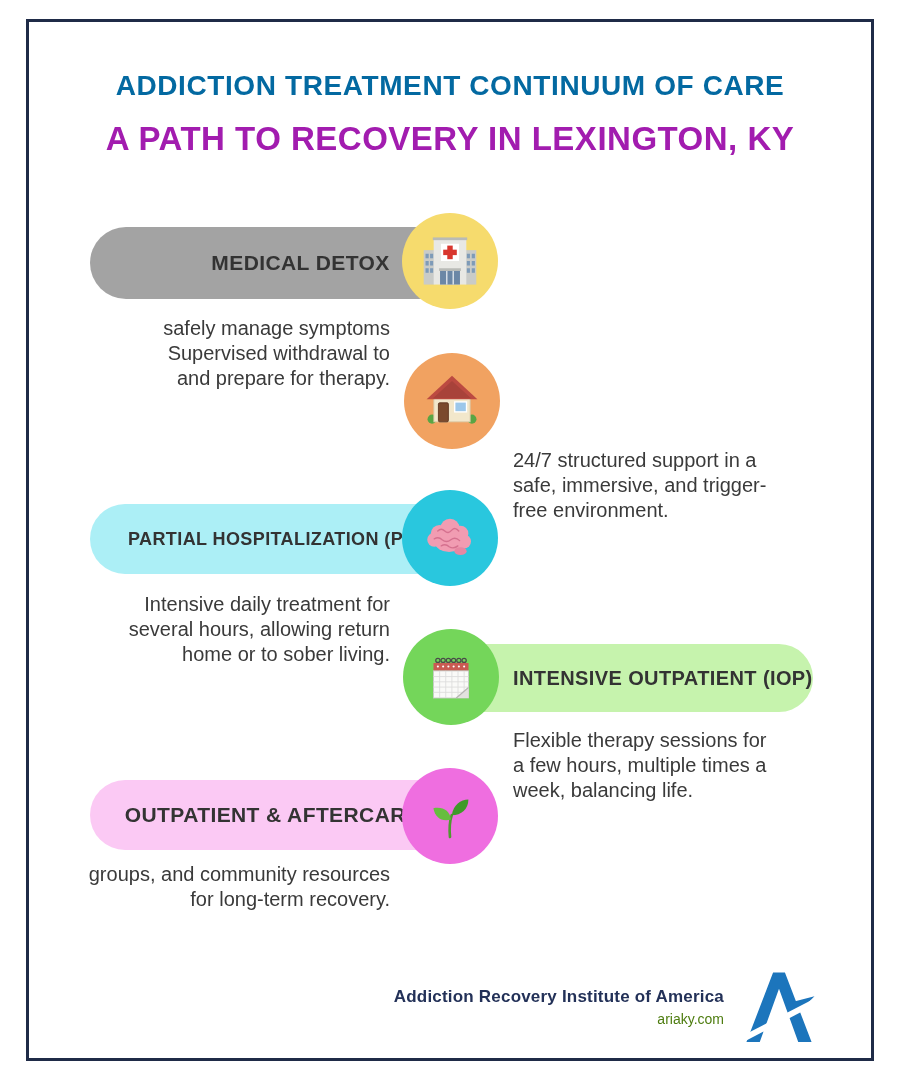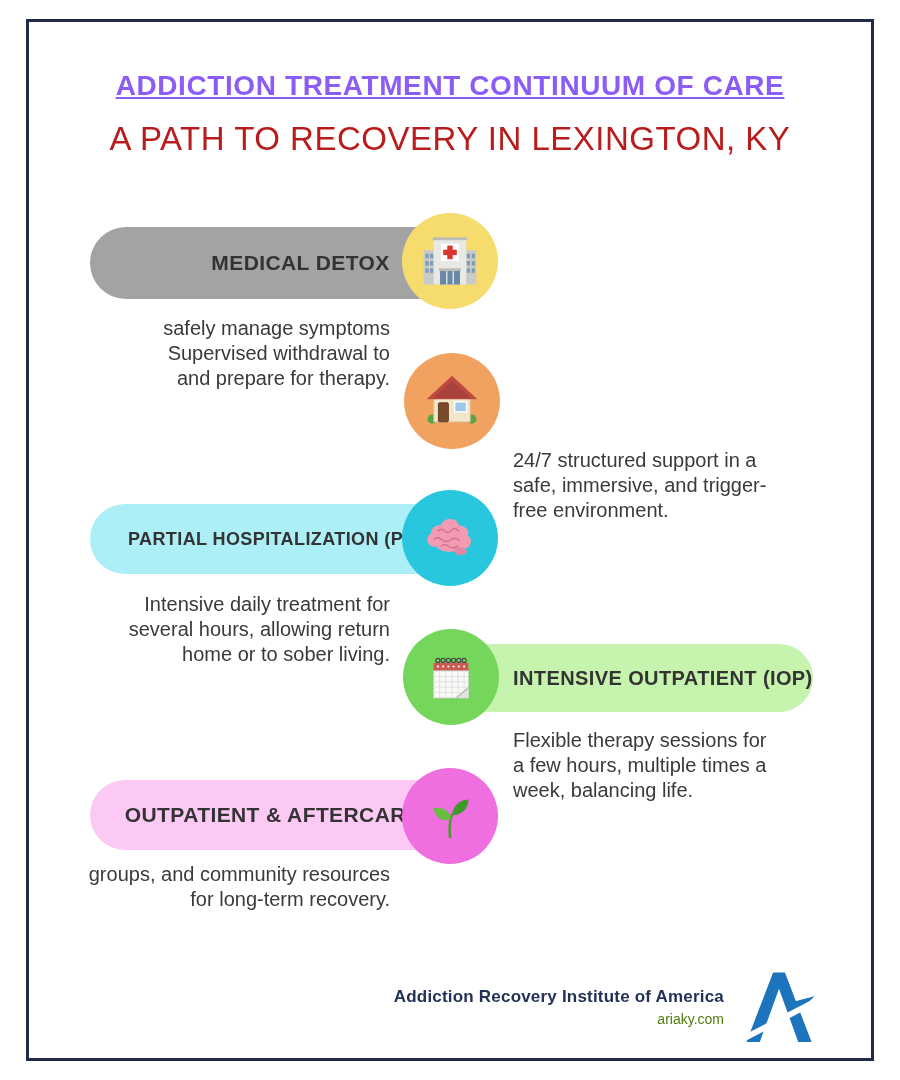--- a/index.html
+++ b/index.html
@@ -2,23 +2,23 @@
 <html><head>
 <meta charset="utf-8">
 <style>
   html,body{margin:0;padding:0;background:#ffffff;}
   .page{position:relative;width:900px;height:1080px;background:#ffffff;overflow:hidden;
         font-family:"Liberation Sans", sans-serif;}
   .frame{position:absolute;left:26px;top:19px;right:26px;bottom:19px;
          border:3px solid #1f2b47;pointer-events:none;}
 
   .title{position:absolute;left:0;top:70px;width:100%;text-align:center;
-         font-size:28px;font-weight:700;letter-spacing:.6px;color:#8b5cf6;text-decoration:underline;}
+         font-size:28px;font-weight:700;letter-spacing:.6px;color:#0369a1;}
   .subtitle{position:absolute;left:0;top:120px;width:100%;text-align:center;
-         font-size:33px;font-weight:400;letter-spacing:.5px;color:#b91c1c;}
+         font-size:33px;font-weight:700;letter-spacing:.5px;color:#a21caf;}
 
   .pill{position:absolute;height:72px;border-radius:36px;display:flex;align-items:center;z-index:1;}
   .pill .label{font-weight:700;color:#333333;letter-spacing:.4px;white-space:nowrap;}
   .circle{position:absolute;width:96px;height:96px;border-radius:50%;z-index:2;
           display:flex;align-items:center;justify-content:center;}
   .desc{position:absolute;font-size:20px;line-height:25px;color:#3a3a3a;z-index:1;}
   .desc div{white-space:nowrap;}
   .desc.right{text-align:right;}
   .desc.left{text-align:left;}
 

